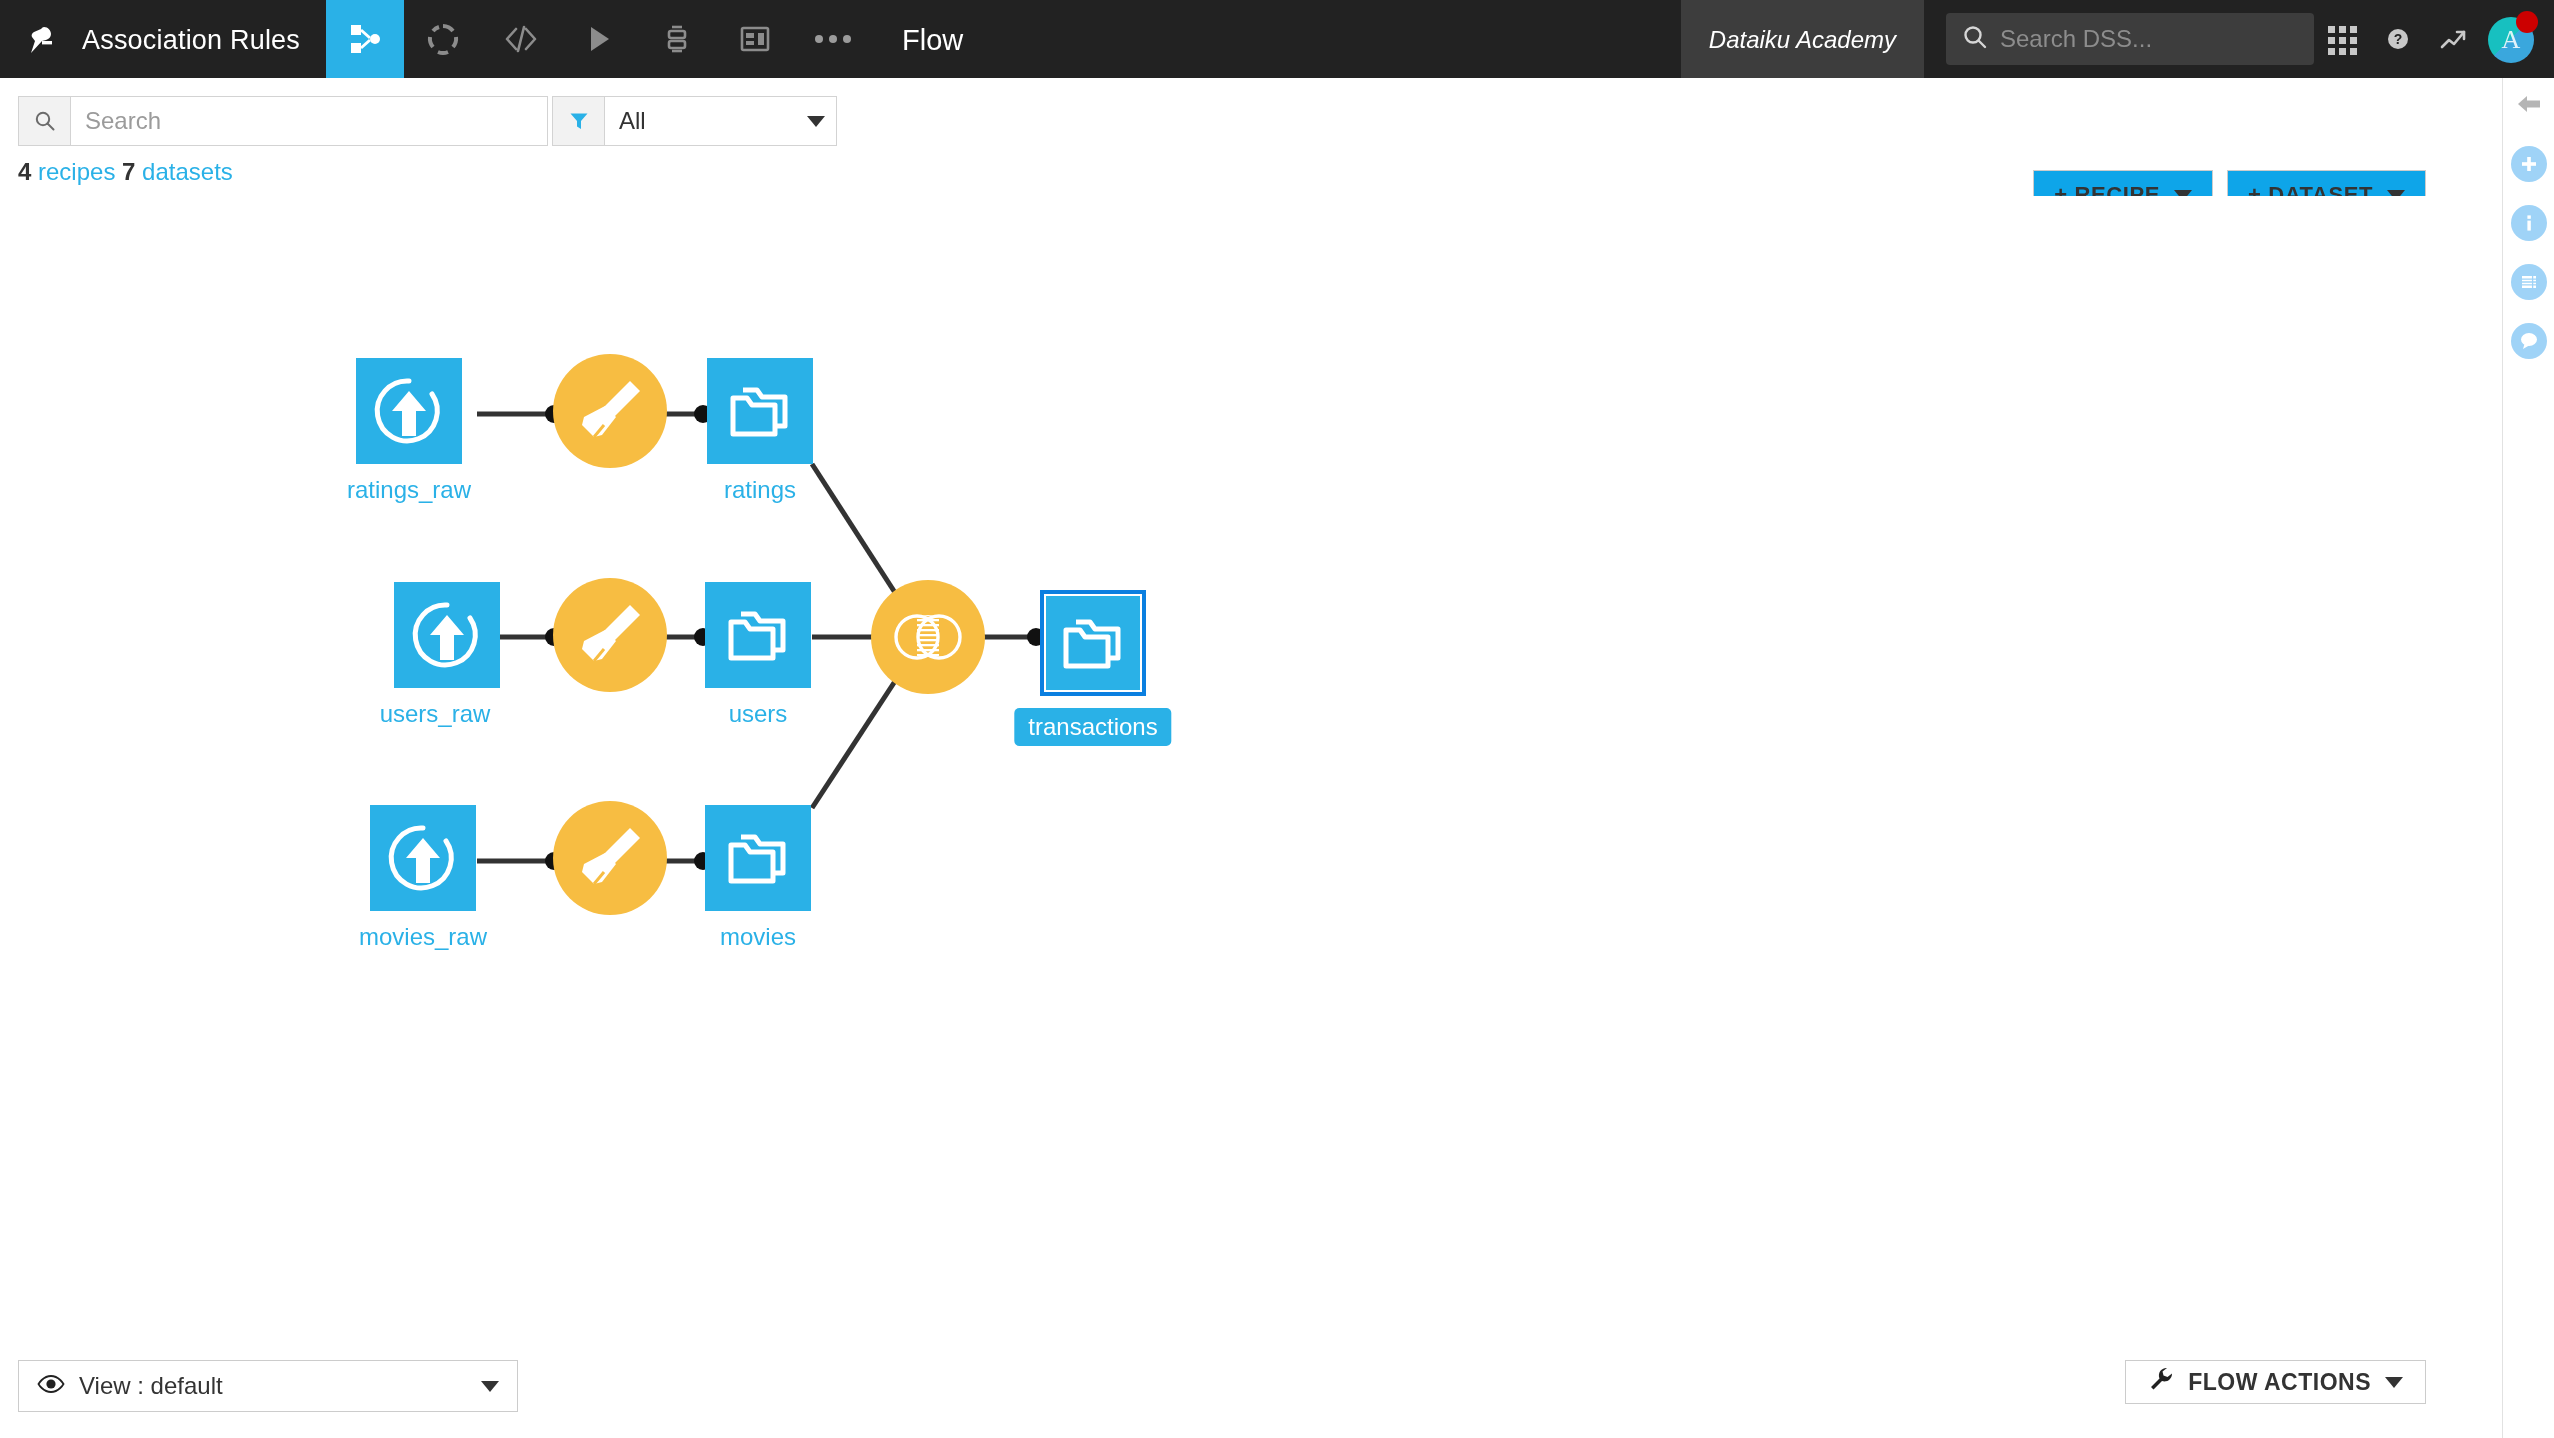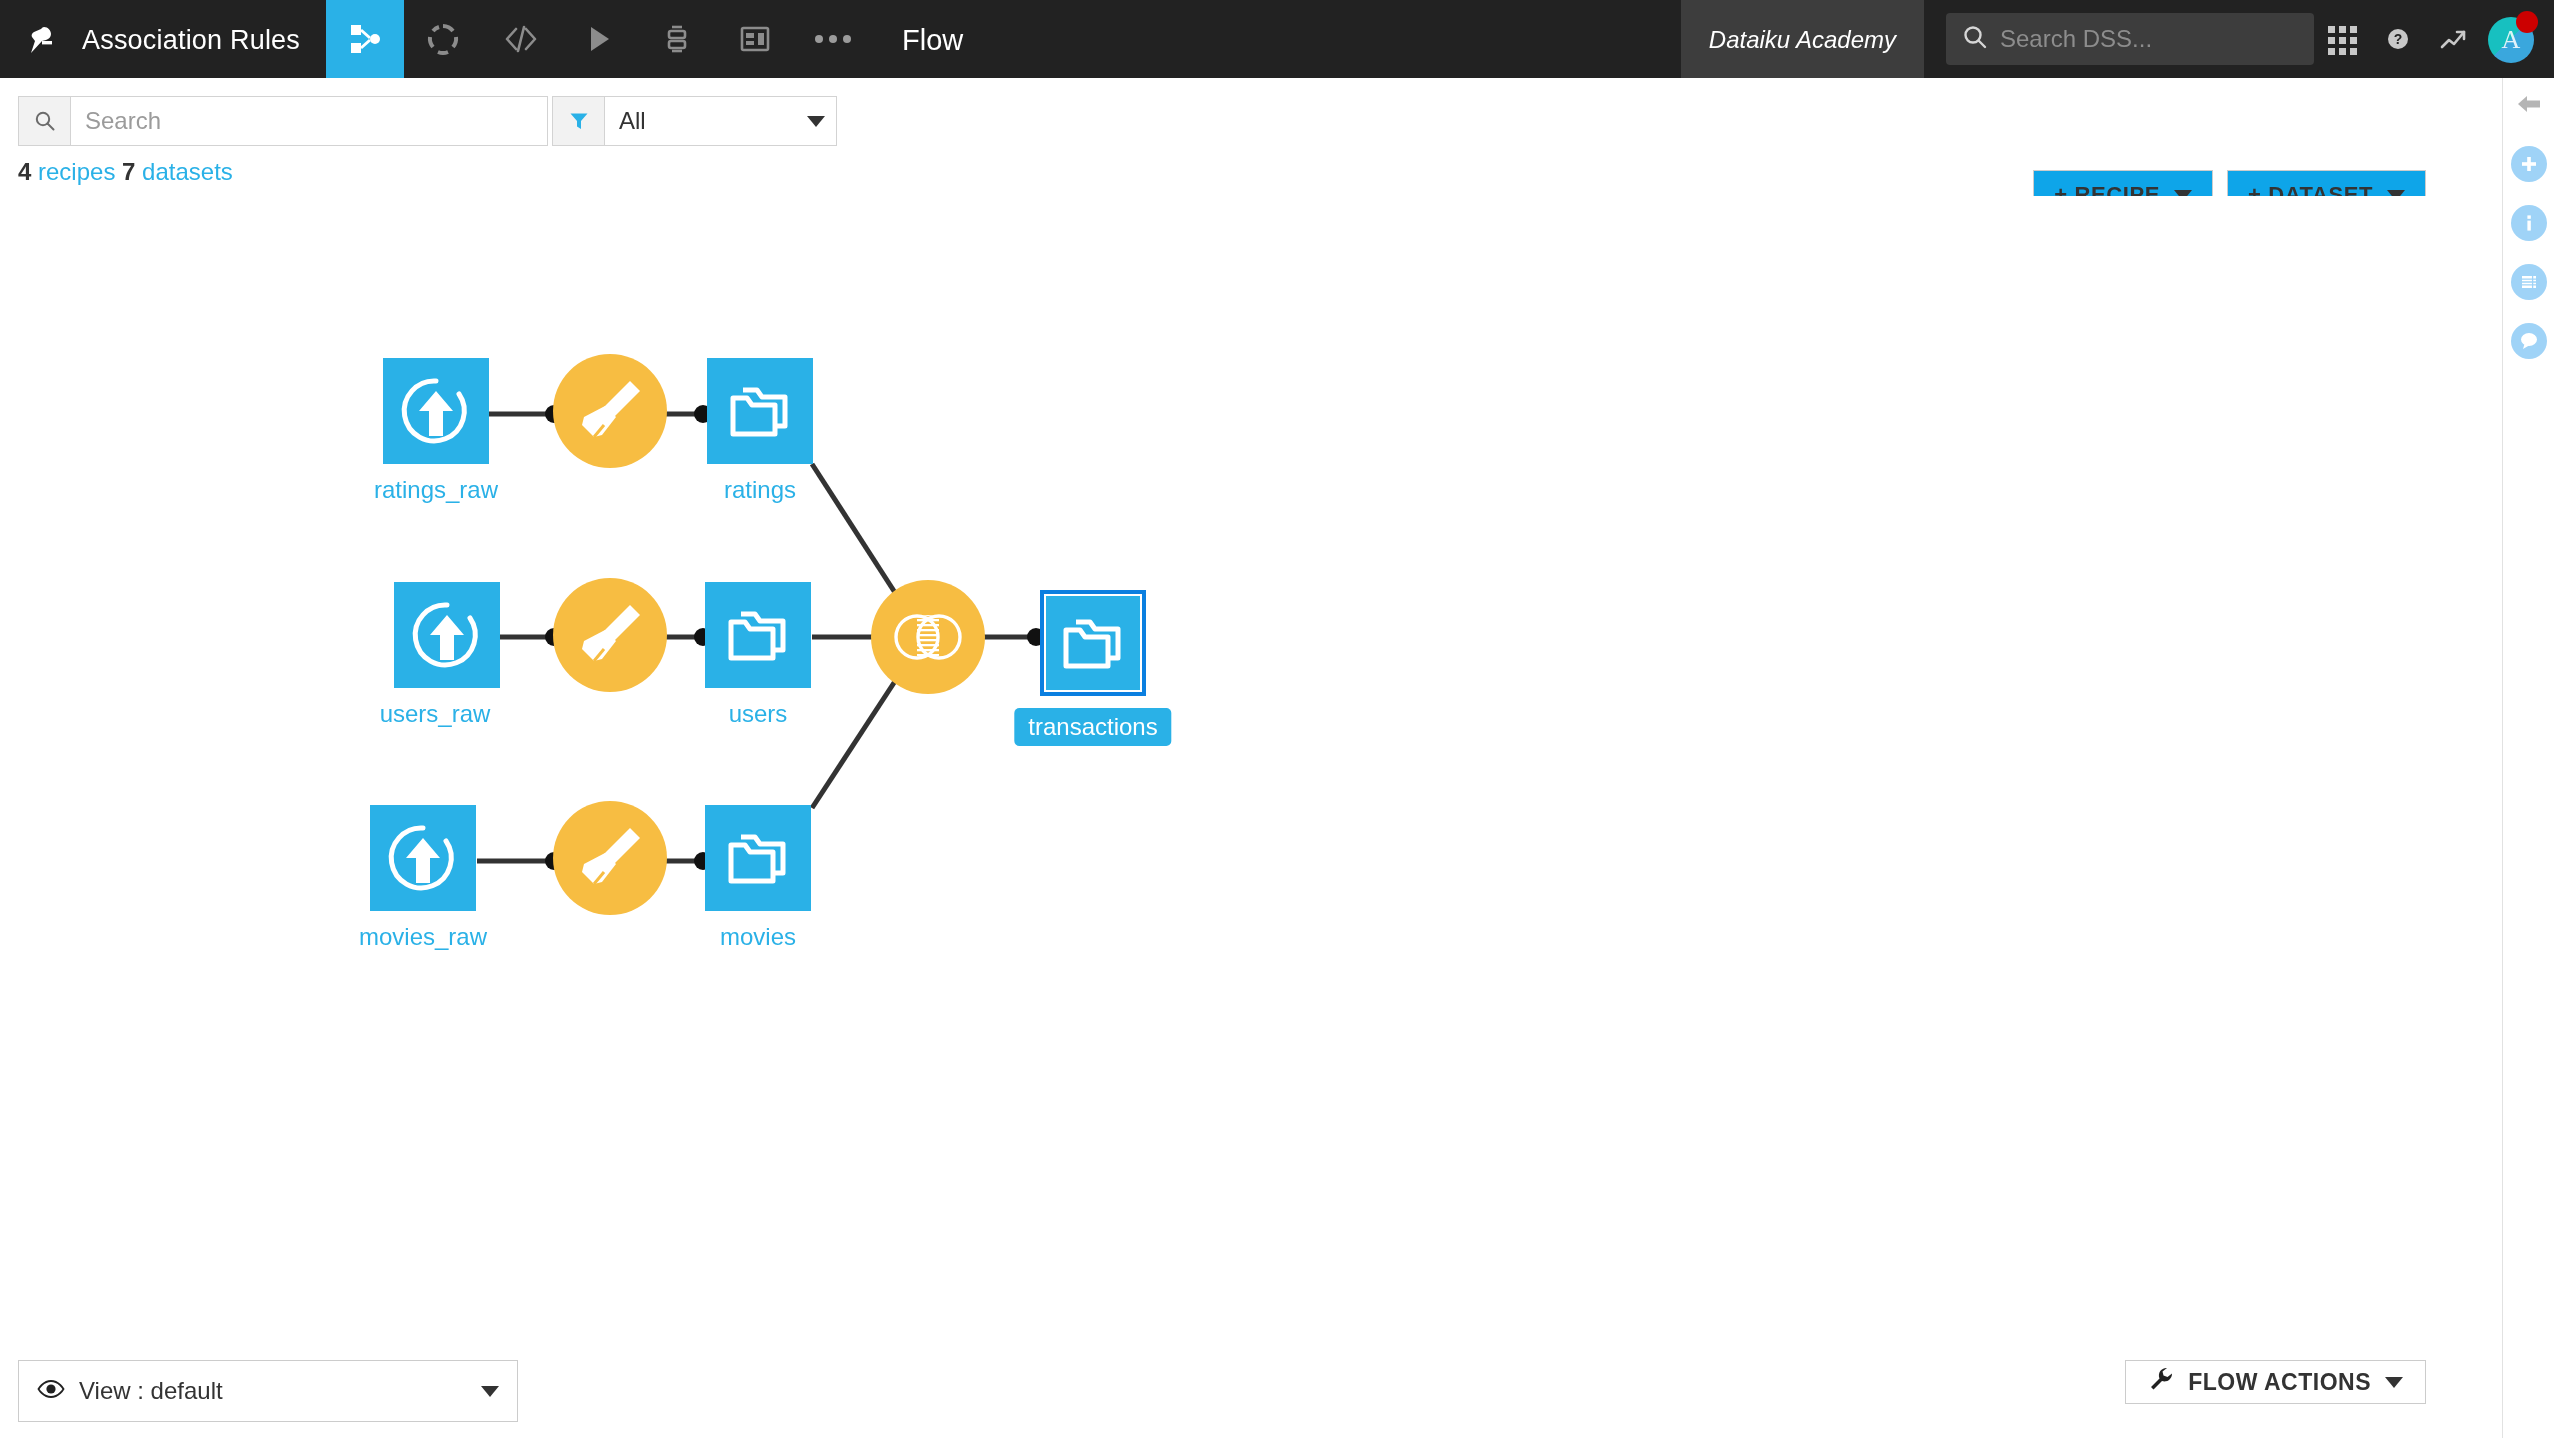--- a/index.html
+++ b/index.html
@@ -210,21 +210,21 @@
     padding: 5px 14px; border-radius: 5px;
   }
 
   
   .bottombar {
     position: absolute; bottom: 0; left: 0;
     width: 2502px; height: 100px; background: #ffffff;
   }
   .view-select {
     position: absolute; left: 18px; top: 22px;
-    width: 500px; height: 62px;
+    width: 500px; height: 52px;
     border: 1px solid #cccccc; background: #ffffff;
     display: flex; align-items: center; padding: 0 18px;
     font-size: 24px; color: #333333; cursor: pointer;
   }
   .view-select .vtext { flex: 1; margin-left: 14px; }
   .flow-actions {
     position: absolute; right: 76px; top: 22px;
     height: 44px; padding: 0 22px;
     border: 1px solid #cccccc; background: #ffffff;
     display: flex; align-items: center; gap: 14px;
@@ -469,21 +469,21 @@
       <circle cx="703" cy="441" r="9"></circle>
       <circle cx="554" cy="665" r="9"></circle>
       <circle cx="703" cy="665" r="9"></circle>
       <circle cx="902" cy="410" r="9"></circle>
       <circle cx="889" cy="441" r="9"></circle>
       <circle cx="902" cy="472" r="9"></circle>
       <circle cx="1036" cy="441" r="9"></circle>
     </g>
   </svg>
 
-  <div class="node" style="left:383px; top:162px;">
+  <div class="node" style="left:356px; top:162px;">
     <div class="node-sq">
       <svg width="74" height="74" viewBox="0 0 74 74">
         <path d="M37 7 A30 30 0 1 0 60 20" stroke="#ffffff" stroke-width="5" fill="none" stroke-linecap="round"></path>
         <path d="M37 17 L54 37 L44 37 L44 62 L30 62 L30 37 L20 37 Z" fill="#ffffff"></path>
       </svg>
     </div>
     <div class="node-label">ratings_raw</div>
   </div>
 
   <div class="node" style="left:553px; top:158px;">

